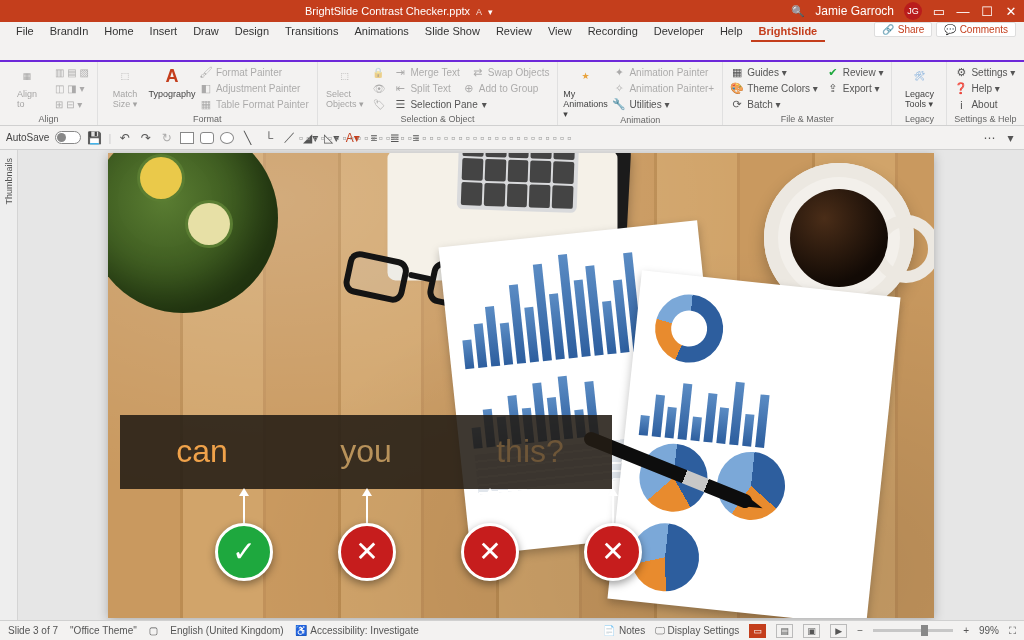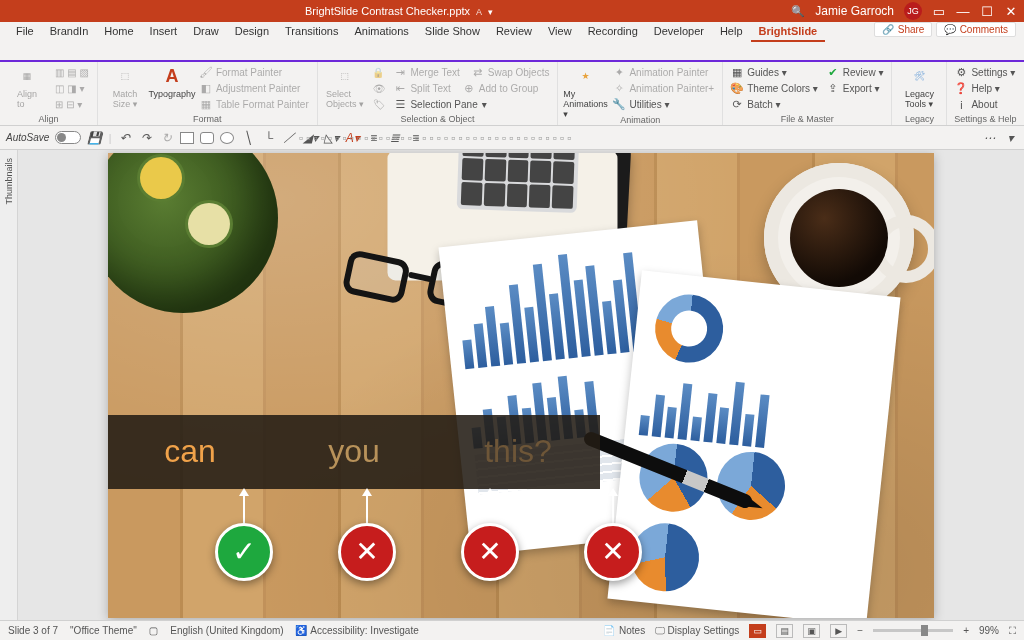--- a/index.html
+++ b/index.html
@@ -21,21 +21,21 @@
 .ribbon-group { border-right: 1px solid #e0e0e0; padding: 3px 6px 1px; display: flex; flex-direction: column; justify-content: space-between; }
 .rg-body { display: flex; gap: 5px; align-items: flex-start; height: 50px; }
 .rg-label { font-size: 9px; color: #666; text-align: center; }
 .big-btn { display: flex; flex-direction: column; align-items: center; width: 42px; cursor: pointer; font-size: 9px; color: #444; gap: 2px; }
 .big-btn .ico { width: 22px; height: 22px; display: flex; align-items: center; justify-content: center; }
 .col { display: flex; flex-direction: column; gap: 1px; }
 .small-btn { display: flex; align-items: center; gap: 4px; font-size: 10px; color: #555; cursor: pointer; padding: 0 2px; height: 15px; white-space: nowrap; }
 .small-btn .ic { width: 12px; height: 12px; display: inline-flex; align-items: center; justify-content: center; font-size: 11px; }
 .disabled { opacity: .45; }
 
-.qat { height: 24px; background: #f3f2f1; display: flex; align-items: center; padding: 0 6px; gap: 6px; border-bottom: 1px solid #d0d0d0; font-style: italic; }
+.qat { height: 24px; background: #f3f2f1; display: flex; align-items: center; padding: 0 6px; gap: 6px; border-bottom: 1px solid #d0d0d0; }
 .qat-label { font-size: 10px; color: #444; }
 .toggle { width: 26px; height: 13px; border: 1px solid #888; border-radius: 7px; position: relative; background: #fff; cursor: pointer; }
 .toggle::after { content: ""; position: absolute; width: 9px; height: 9px; border-radius: 50%; background: #888; top: 1px; left: 1px; }
 .qat-ico { width: 15px; height: 15px; color: #555; cursor: pointer; display: inline-flex; align-items: center; justify-content: center; font-size: 12px; }
 .shape-swatch { width: 14px; height: 12px; border: 1px solid #888; background: #fff; }
 
 .work { flex: 1; display: flex; background: #e6e6e6; overflow: hidden; }
 .thumbs-collapsed { width: 18px; background: #eee; border-right: 1px solid #d4d4d4; display: flex; align-items: flex-start; justify-content: center; padding-top: 8px; }
 .thumbs-collapsed span { writing-mode: vertical-lr; font-size: 9px; color: #555; transform: rotate(180deg); cursor: pointer; }
 .stage { flex: 1; position: relative; display: flex; align-items: center; justify-content: center; }
@@ -75,21 +75,21 @@
 .bars i { width:9px; background:linear-gradient(#5b8cc4,#2d5e9e); }
 .pie { width:68px; height:68px; border-radius:50%; background: conic-gradient(#2d5e9e 0 40%, #e88b2e 40% 62%, #7ba8d8 62% 100%); display:inline-block; margin:5px; }
 .pie.donut { background: conic-gradient(#2d5e9e 0 55%, #e88b2e 55% 78%, #7ba8d8 78% 100%); position:relative; }
 .pie.donut::after{ content:""; position:absolute; inset:16px; background:#fff; border-radius:50%; }
 .minitable { height:40px; margin-top:6px; background:repeating-linear-gradient(#e1e6ec 0 6px, transparent 6px 8px); }
 
 .pen { position:absolute; left:470px; top:310px; width:180px; height:14px; transform:rotate(22deg); }
 .pen::before{ content:""; position:absolute; inset:0; background:linear-gradient(90deg,#0d0d0d 0 60%,#c7c7c7 60% 73%,#0d0d0d 73% 100%); border-radius:7px; }
 .pen::after{ content:""; position:absolute; right:-12px; top:3px; border-left:14px solid #0d0d0d; border-top:4px solid transparent; border-bottom:4px solid transparent; }
 
-.strip { position:absolute; left:0; top:262px; width:492px; height:74px; background:rgba(35,28,20,.88); display:flex; align-items:center; }
+.strip { position:absolute; left:12px; top:262px; width:492px; height:74px; background:rgba(35,28,20,.88); display:flex; align-items:center; }
 .strip span { flex:1; text-align:center; font-family:"Segoe UI Light","Segoe UI",sans-serif; font-size:32px; font-weight:300; }
 .w-can  { color:#f0a24a; }
 .w-you  { color:#b8925a; }
 .w-read { color:#8b6d44; }
 .w-this { color:#6e5638; }
 
 .arrow { position:absolute; top:342px; width:2px; height:28px; background:#fff; }
 .arrow::before { content:""; position:absolute; top:-7px; left:-4px; border-left:5px solid transparent; border-right:5px solid transparent; border-bottom:8px solid #fff; }
 .arrow1{ left:135px;} .arrow2{ left:258px;} .arrow3{ left:381px;} .arrow4{ left:504px;}
 

